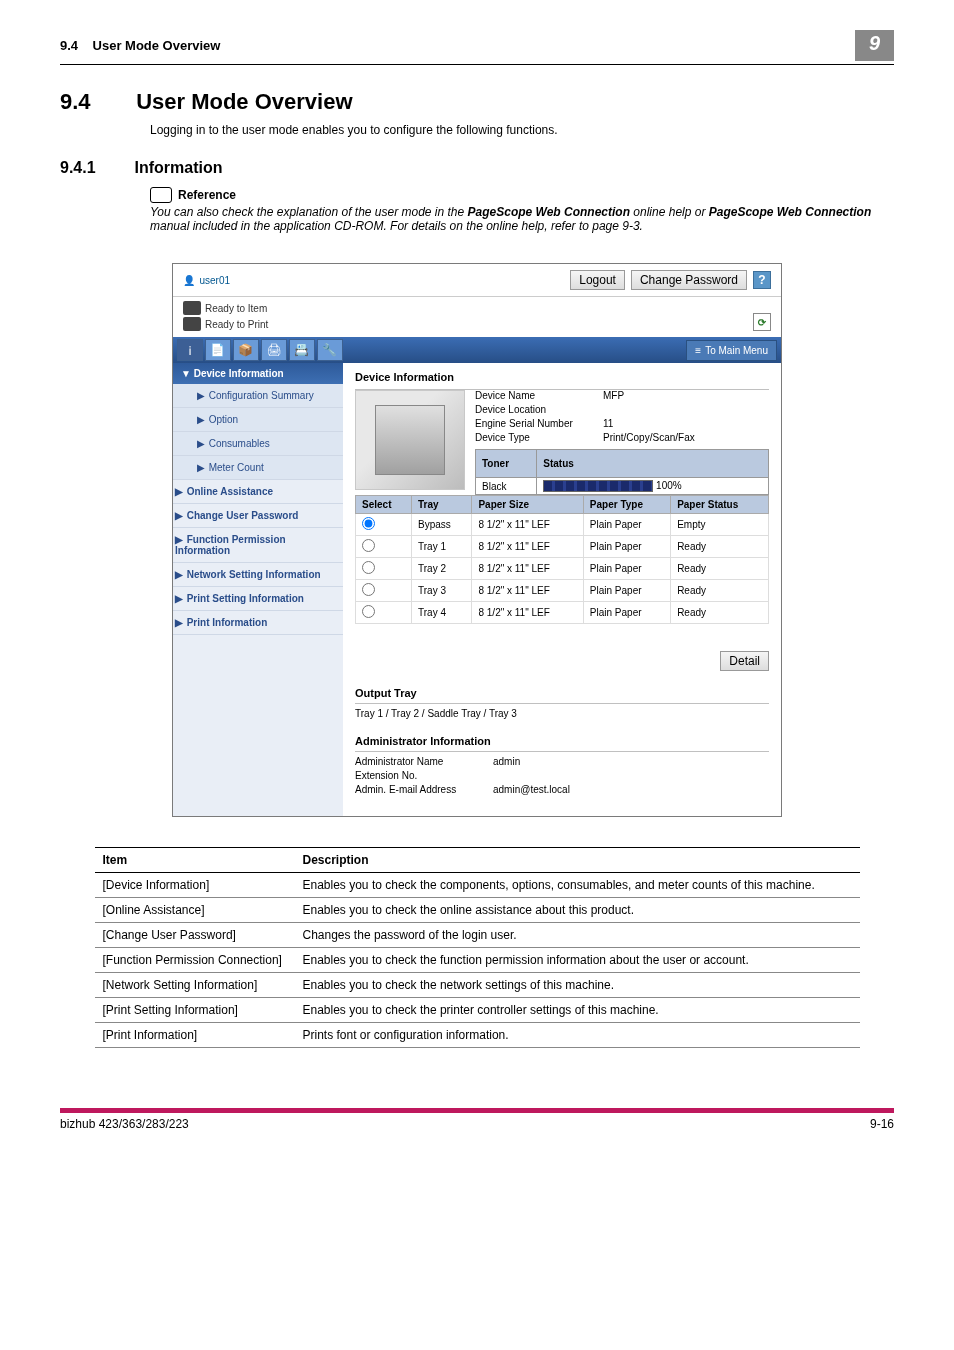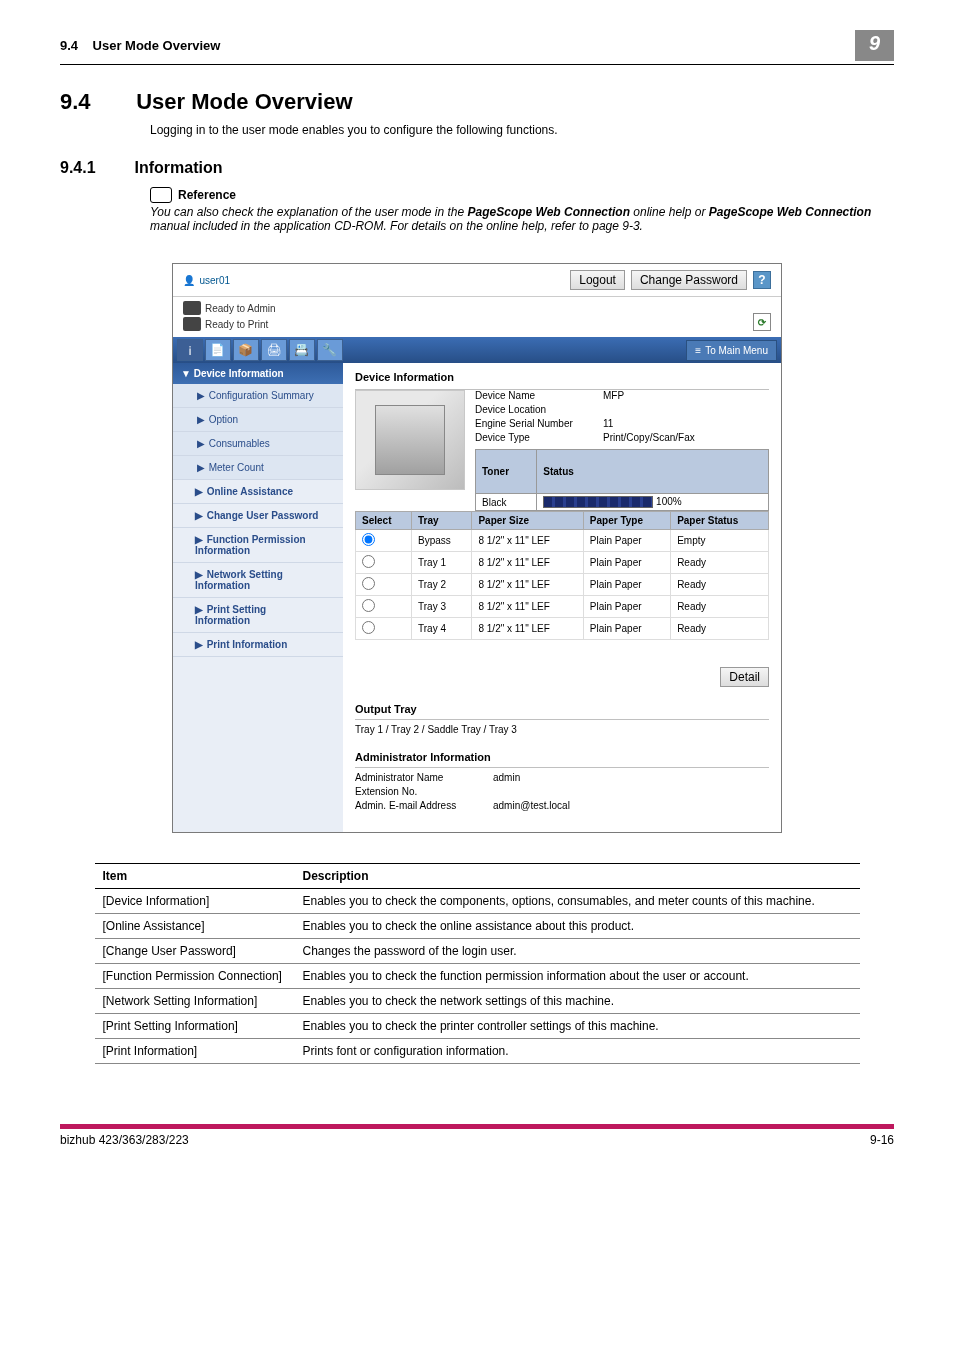--- a/index.html
+++ b/index.html
@@ -41,34 +41,34 @@
 
   .tabbar { display:flex; justify-content:space-between; align-items:center; background: linear-gradient(#3b6db4, #274e86); padding:2px 4px; }
   .tabbar-left { display:flex; gap:2px; }
   .tab-ico { width:26px; height:22px; background:#6a9bd8; border:1px solid #3c6090; display:flex; align-items:center; justify-content:center; color:#fff; font-size:12px; }
   .tab-ico.active { background:#3c5f95; }
   .to-main { background:#4a7ab6; color:#fff; font-size:10px; padding:4px 8px; display:flex; align-items:center; gap:4px; border:1px solid #2a5080; }
 
   .shot-body { display:flex; }
   .shot-side { width: 170px; background:#e9eef6; }
   .side-head { background: linear-gradient(#2e5a9a,#3d6fb3); color:#fff; padding:5px 8px; font-weight:bold; font-size:10px; }
-  .side-item { padding:6px 22px; border-bottom:1px solid #cfd8e6; color:#2a4d8a; font-weight:bold; font-size:10px; cursor:pointer; }
+  .side-item { padding:6px 2px; border-bottom:1px solid #cfd8e6; color:#2a4d8a; font-weight:bold; font-size:10px; cursor:pointer; }
   .side-item .arrow { color:#2a4d8a; margin-right:4px; }
   .side-sub { background:#dde6f2; padding-left:24px; font-weight:normal;}
   .shot-main { flex:1; padding:8px 12px 18px 12px; }
 
   .dev-title { font-weight:bold; font-size:11px; padding-bottom:6px; border-bottom:1px solid #c0c0c0; }
   .dev-row { display:flex; gap:10px; }
   .dev-img { width:110px; height:100px; background: linear-gradient(135deg,#e8e8e8 40%,#bcbcbc 100%); border:1px solid #c8c8c8; display:flex; align-items:center; justify-content:center; }
   .dev-printer { width:70px; height:70px; background:linear-gradient(#e0e0e0,#a0a0a0); border:1px solid #888;}
   .dev-info { flex:1; }
   .kv { display:flex; gap:8px; margin-bottom:3px; font-size:10px;}
   .kv .k { width:120px; }
   .toner-table { width:100%; border:1px solid #999; border-collapse:collapse; margin-top:6px; font-size:10px;}
-  .toner-table th { background:#bac9df; text-align:left; padding:16px 6px; border:1px solid #999; font-weight:bold;}
+  .toner-table th { background:#bac9df; text-align:left; padding:8px 6px; border:1px solid #999; font-weight:bold;}
   .toner-table td { padding:2px 6px; border:1px solid #999; }
   .toner-bar { display:inline-block; width:110px; height:12px; border:1px solid #666; background: repeating-linear-gradient(90deg,#1a2a6b 0,#1a2a6b 8px,#2a3f8f 8px,#2a3f8f 11px); vertical-align:middle;}
 
   .section-hd { font-weight:bold; font-size:11px; padding:4px 0; border-bottom:1px solid #c0c0c0; margin:12px 0 4px 0;}
   .paper-table { width:100%; border-collapse:collapse; font-size:10px;}
   .paper-table th { background:#bac9df; text-align:left; padding:3px 6px; border:1px solid #aaa; font-weight:bold;}
   .paper-table td { padding:3px 6px; border:1px solid #ddd; }
 
   .detail-row { text-align:right; margin-top:27px;text-decoration:underline;}
   .out-text { font-size:10px; margin-top:2px;}
@@ -129,21 +129,21 @@
           <button class="btn-gray">Logout</button>
           <button class="btn-gray">Change Password</button>
           <div class="helpq">?</div>
         </div>
       </div>
 
       <div class="status-row">
         <div class="status-left">
           <div class="status-item">
               <span class="printer-ico"></span>
-              <span>Ready to Admin</span>
+              <span>Ready to Item</span>
             </div>
           <div class="status-item">
               <span class="printer-ico"></span>
               <span>Ready to Print</span>
             </div>
         </div>
         <div class="refresh-ico">⟳</div>
       </div>
 
       <div class="tabbar">

